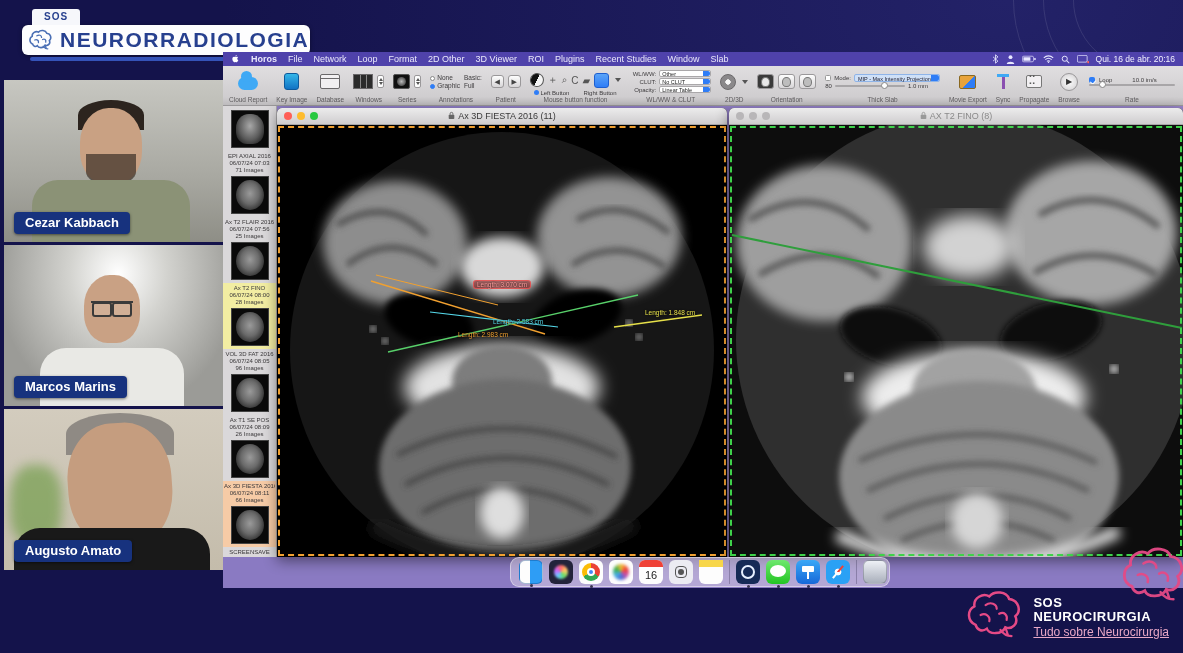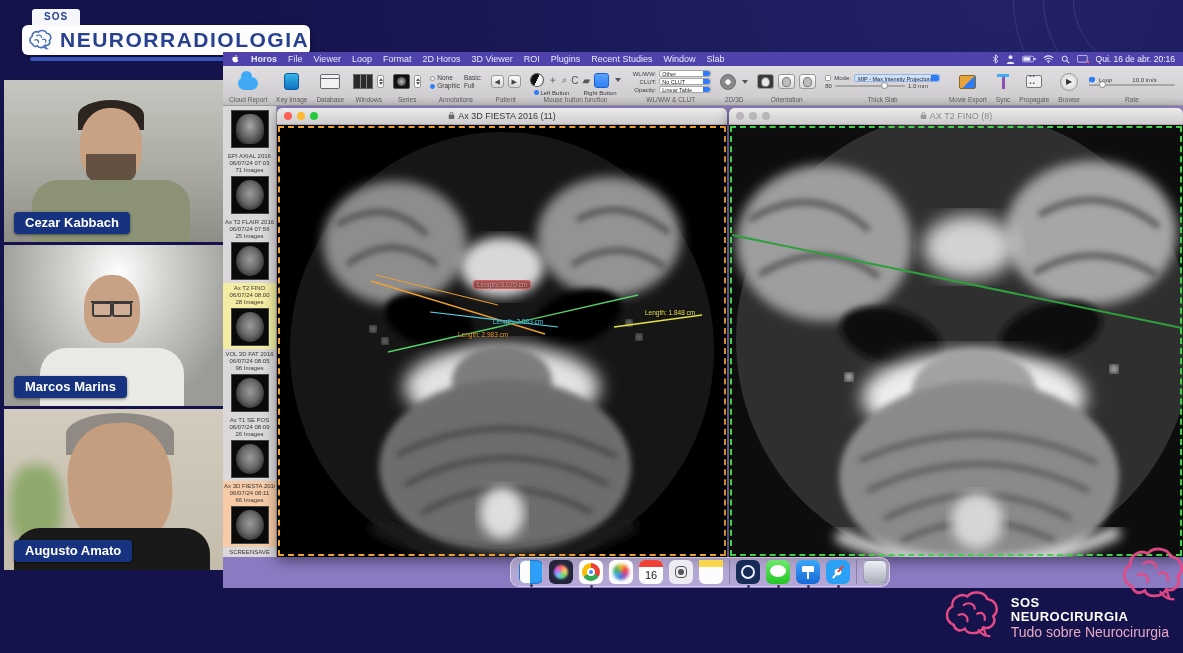--- a/index.html
+++ b/index.html
@@ -174,21 +174,21 @@
   .dk-key::before { content:""; position:absolute; left:6px; right:6px; top:6px; height:6px; background:#fff; border-radius:1px; }
   .dk-key::after { content:""; position:absolute; left:11px; width:2px; top:12px; height:7px; background:#fff; }
   .dk-safari { background:radial-gradient(circle, #fdfdfd 0 18%, #2aa1f5 22% 100%); }
   .dk-safari::before { content:""; position:absolute; left:11px; top:4px; width:2px; height:16px; background:linear-gradient(180deg,#ef4136 50%, #fdfdfd 50%); transform:rotate(40deg); }
   .dk-trash { background:linear-gradient(180deg,#eef1f6,#a9afbb); border:1px solid rgba(90,95,110,.4); }
 
   
   .logo-bottom { position:absolute; right:14px; bottom:8px; display:flex; align-items:center; gap:8px; }
   .logo-bottom .txt { line-height:14px; }
   .logo-bottom .l1, .logo-bottom .l2 { color:#fff; font-weight:bold; font-size:13px; letter-spacing:.5px; }
-  .logo-bottom .sub { color:#e9a8c6; font-size:14px; margin-top:1px; }
+  .logo-bottom .sub { color:#e9a8c6; font-size:12px; margin-top:1px;text-decoration:underline; }
   .corner-brain { position:absolute; right:-8px; bottom:44px; opacity:.95; }
 </style>
 </head>
 <body>
 
 <div class="page">
   <div class="bg-arc arc1"></div>
   <div class="bg-arc arc2"></div>
   <div class="bg-arc arc3"></div>
 
@@ -237,24 +237,24 @@
   <div class="share">
 
     <div class="menubar">
       <span>
         <svg width="9" height="11" viewBox="0 0 24 28">
             <path fill="#fff" d="M16.7 14.8c0-2.4 2-3.6 2.1-3.7-1.1-1.7-2.9-1.9-3.5-1.9-1.5-.2-2.9.9-3.7.9-.8 0-1.9-.9-3.2-.9-1.6 0-3.2 1-4 2.4-1.7 3-.4 7.4 1.2 9.8.8 1.2 1.8 2.5 3.1 2.4 1.2 0 1.7-.8 3.2-.8s1.9.8 3.2.8c1.3 0 2.2-1.2 3-2.4.9-1.4 1.3-2.7 1.3-2.8-.1 0-2.7-1-2.7-3.8zM14.4 7.6c.7-.8 1.1-1.9 1-3-1 0-2.1.6-2.8 1.4-.6.7-1.2 1.9-1 3 1.1.1 2.2-.6 2.8-1.4z"></path>
           </svg>
       </span>
       <span class="mi app">Horos</span>
       <span class="mi">File</span>
-      <span class="mi">Viewer</span>
+      <span class="mi">Network</span>
       <span class="mi">Loop</span>
       <span class="mi">Format</span>
-      <span class="mi">2D Horos</span>
+      <span class="mi">2D Other</span>
       <span class="mi">3D Viewer</span>
       <span class="mi">ROI</span>
       <span class="mi">Plugins</span>
       <span class="mi">Recent Studies</span>
       <span class="mi">Window</span>
       <span class="mi">Slab</span>
       <span class="mb-right">
         <span>
             <svg width="7" height="10" viewBox="0 0 10 14">
               <path d="M5 1 L8.5 4 L5 7 L5 1 M5 7 L8.5 10 L5 13 L5 7 M5 7 L1.5 4 M5 7 L1.5 10" stroke="#e8e8ff" stroke-width="1.2" fill="none"></path>

